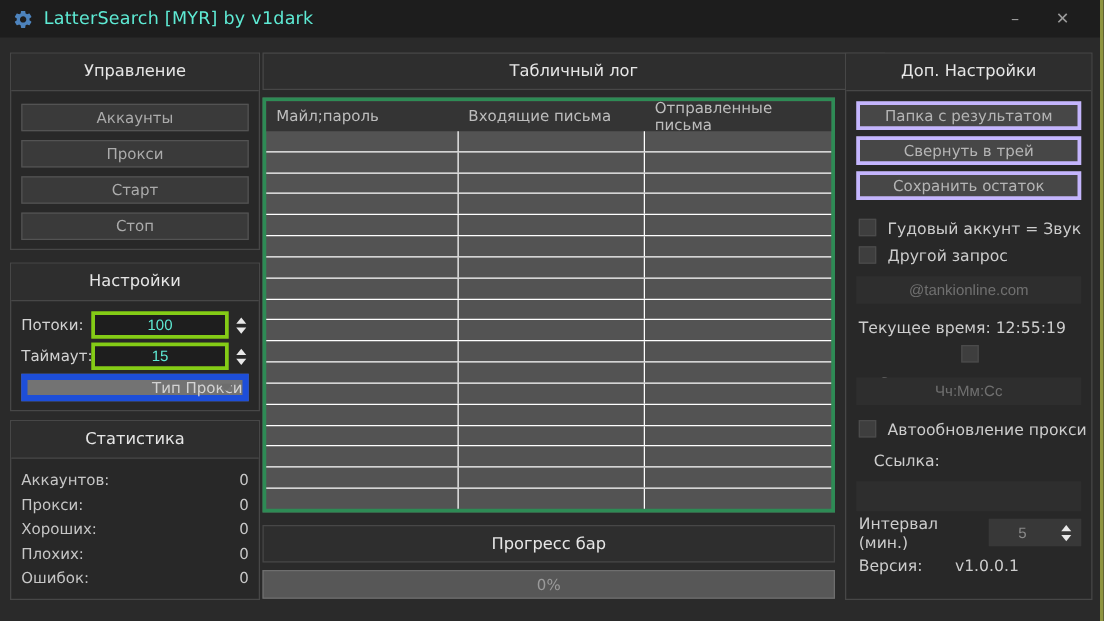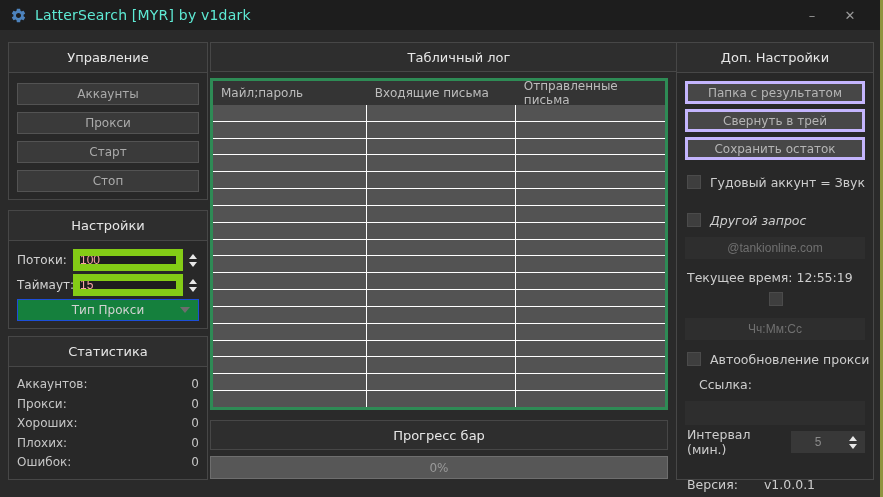--- a/index.html
+++ b/index.html
@@ -23,27 +23,27 @@
     color:#e6e6e6; font-size:13px; display:flex; align-items:center; justify-content:center; }
   
   .btn { display:flex; align-items:center; justify-content:center; height:22px;
     background:#3a3a3a; border:1px solid #535353; color:#ababab; font-size:12px; cursor:default; }
   .rbtn { height:23px; background:#474747; border:3px solid #c4b5fd; color:#b5b5b5; }
   
   .btn-stack { padding:10px 8px; display:flex; flex-direction:column; gap:7px; }
   .set-body { padding:8px; }
   .set-row { display:flex; align-items:center; height:22px; margin-bottom:3px; }
   .set-label { width:56px; color:#d2d2d2; font-size:12px; }
-  .spin-input { flex:1; min-width:0; height:22px; background:#1e1e1e; border:7px solid #84cc16;
-    color:#fca5a5; text-align:left; font-size:12px; outline:none; }
+  .spin-input { flex:1; min-width:0; height:22px; background:#1e1e1e; border:3px solid #84cc16;
+    color:#5eead4; text-align:center; font-size:12px; outline:none; }
   .spinner { width:16px; display:flex; flex-direction:column; align-items:center; gap:3px; padding-left:4px; }
   .tri-up { width:0; height:0; border-left:4px solid transparent; border-right:4px solid transparent; border-bottom:5px solid #e8e8e8; }
   .tri-down { width:0; height:0; border-left:4px solid transparent; border-right:4px solid transparent; border-top:5px solid #e8e8e8; }
-  .dropdown { position:relative; height:22px; background:#15803d; border:1px solid #1d4ed8;
-    color:#d2d2d2; display:flex; align-items:center; justify-content:center; font-size:12px; }
+  .dropdown { position:relative; height:22px; background:#737373; border:5px solid #1d4ed8;
+    color:#d2d2d2; display:flex; align-items:center; justify-content:flex-end; font-size:12px; }
   .dd-caret { position:absolute; right:8px; width:0; height:0;
     border-left:5px solid transparent; border-right:5px solid transparent; border-top:6px solid #6d6d6d; }
   .stats-body { padding:10px 8px; display:flex; flex-direction:column; justify-content:space-between; height:112px; }
   .stat-row { display:flex; justify-content:space-between; color:#c6c6c6; font-size:12px; }
   
   .log-table { position:absolute; left:210px; top:78px; width:458px; height:332px;
     border:3px solid #2e8b55; background:#535353; display:flex; flex-direction:column; }
   .thead { display:flex; height:24px; background:#343434; color:#bdbdbd; font-size:12px; flex:0 0 auto; }
   .hcell { display:flex; align-items:center; padding-left:8px; }
   .hcell:nth-child(1){ width:34%; } .hcell:nth-child(2){ width:33%; } .hcell:nth-child(3){ width:33%; }
@@ -261,21 +261,21 @@
   <div class="panel-header">Доп. Настройки</div>
   <div class="right-body">
     <div class="btn rbtn">Папка с результатом</div>
     <div class="btn rbtn">Свернуть в трей</div>
     <div class="btn rbtn">Сохранить остаток</div>
 
     <div class="cbrow" style="margin-top:8px;">
       <div class="cb"></div>
       <span class="cblabel">Гудовый аккунт = Звук</span>
     </div>
-    <div class="cbrow" style="margin-top:20px;font-style:italic;">
+    <div class="cbrow" style="margin-top:4px;">
       <div class="cb"></div>
       <span class="cblabel">Другой запрос</span>
     </div>
 
     <input class="rinput" style="margin-top: 8px;" placeholder="@tankionline.com">
 
     <div class="rtext" style="margin-top:11px;">Текущее время: 12:55:19</div>
 
     <div class="cbrow" style="margin-top:7px;flex-direction:column;">
       <div class="cb"></div>
@@ -297,20 +297,20 @@
       <span class="rtext">Интервал (мин.)</span>
       <div class="interval-box">
         <input class="interval-input" value="5" style="">
         <div class="spinner" style="padding-left:0;">
           <div class="tri-up"></div>
           <div class="tri-down"></div>
         </div>
       </div>
     </div>
 
-    <div class="version-row" style="margin-top:24px;">
+    <div class="version-row" style="margin-top:8px;">
       <span>Версия:</span>
       <span>v1.0.0.1</span>
     </div>
   </div>
 </div>
 
 <div class="edge-strip"></div>
 
 </body></html>

